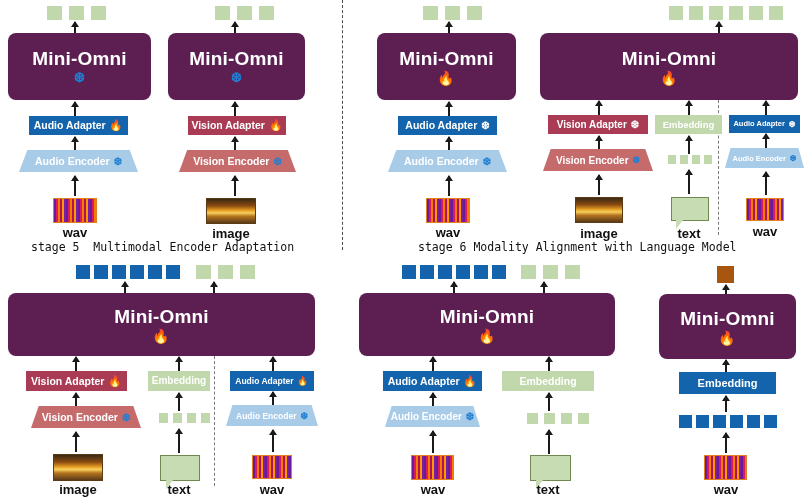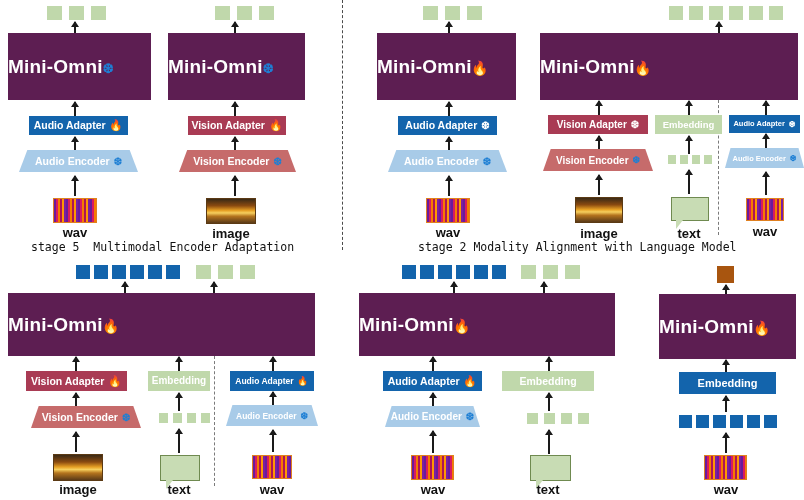--- a/index.html
+++ b/index.html
@@ -2,21 +2,21 @@
 <html><head>
 <meta charset="utf-8">
 <style>
   html,body{margin:0;padding:0;background:#ffffff;}
   body{width:804px;height:500px;overflow:hidden;font-family:"Liberation Sans",sans-serif;}
   #stage{position:relative;width:804px;height:500px;background:#fff;}
 
   .abs{position:absolute;box-sizing:border-box;}
 
   
-  .omni{background:#5d1e52;display:flex;align-items:center;}
+  .omni{background:#5d1e52;display:flex;flex-direction:column;align-items:center;justify-content:center;border-radius:8px;}
   .omni .omni-title{color:#ffffff;font-weight:bold;letter-spacing:.2px;line-height:1;}
   .omni .mark{line-height:1;margin-top:3px;}
 
   
   .box{display:flex;align-items:center;justify-content:center;gap:4px;color:#fff;font-weight:bold;white-space:nowrap;}
   .box .lbl{line-height:1;}
   .box.blue{background:#1364ac;}
   .box.darkred{background:#a93b54;}
   .box.greenstrong{background:#c0d8ab;color:#ffffff;}
 
@@ -203,21 +203,21 @@
   </div>
   <div class="arrow" style="left:765px;top:134px;height:14px;"></div>
   <div class="abs trap lightblue" style="left:725px;top:148px;width:79px;height:20px;font-size:7.5px;">
     <span class="lbl">Audio Encoder</span>
     <span class="snow" style="font-size:8px;">❆</span>
   </div>
   <div class="arrow" style="left:765px;top:172px;height:23px;"></div>
   <div class="abs wav" style="left:746px;top:198px;width:38px;height:23px;"></div>
   <div class="medialabel" style="left:736px;top:225px;width:58px;font-size:13px;">wav</div>
 
-  <div class="caption" style="left:418px;top:240px;">stage 2 Modality Alignment with Language Model</div>
+  <div class="caption" style="left:418px;top:240px;">stage 6 Modality Alignment with Language Model</div>
 
   <div class="tokrow" style="left:76px;top:265px;gap:4px;">
     <span class="tok b" style="width:14px;height:14px;"></span>
     <span class="tok b" style="width:14px;height:14px;"></span>
     <span class="tok b" style="width:14px;height:14px;"></span>
     <span class="tok b" style="width:14px;height:14px;"></span>
     <span class="tok b" style="width:14px;height:14px;"></span>
     <span class="tok b" style="width:14px;height:14px;"></span>
   </div>
   <div class="tokrow" style="left:196px;top:265px;gap:7px;">

